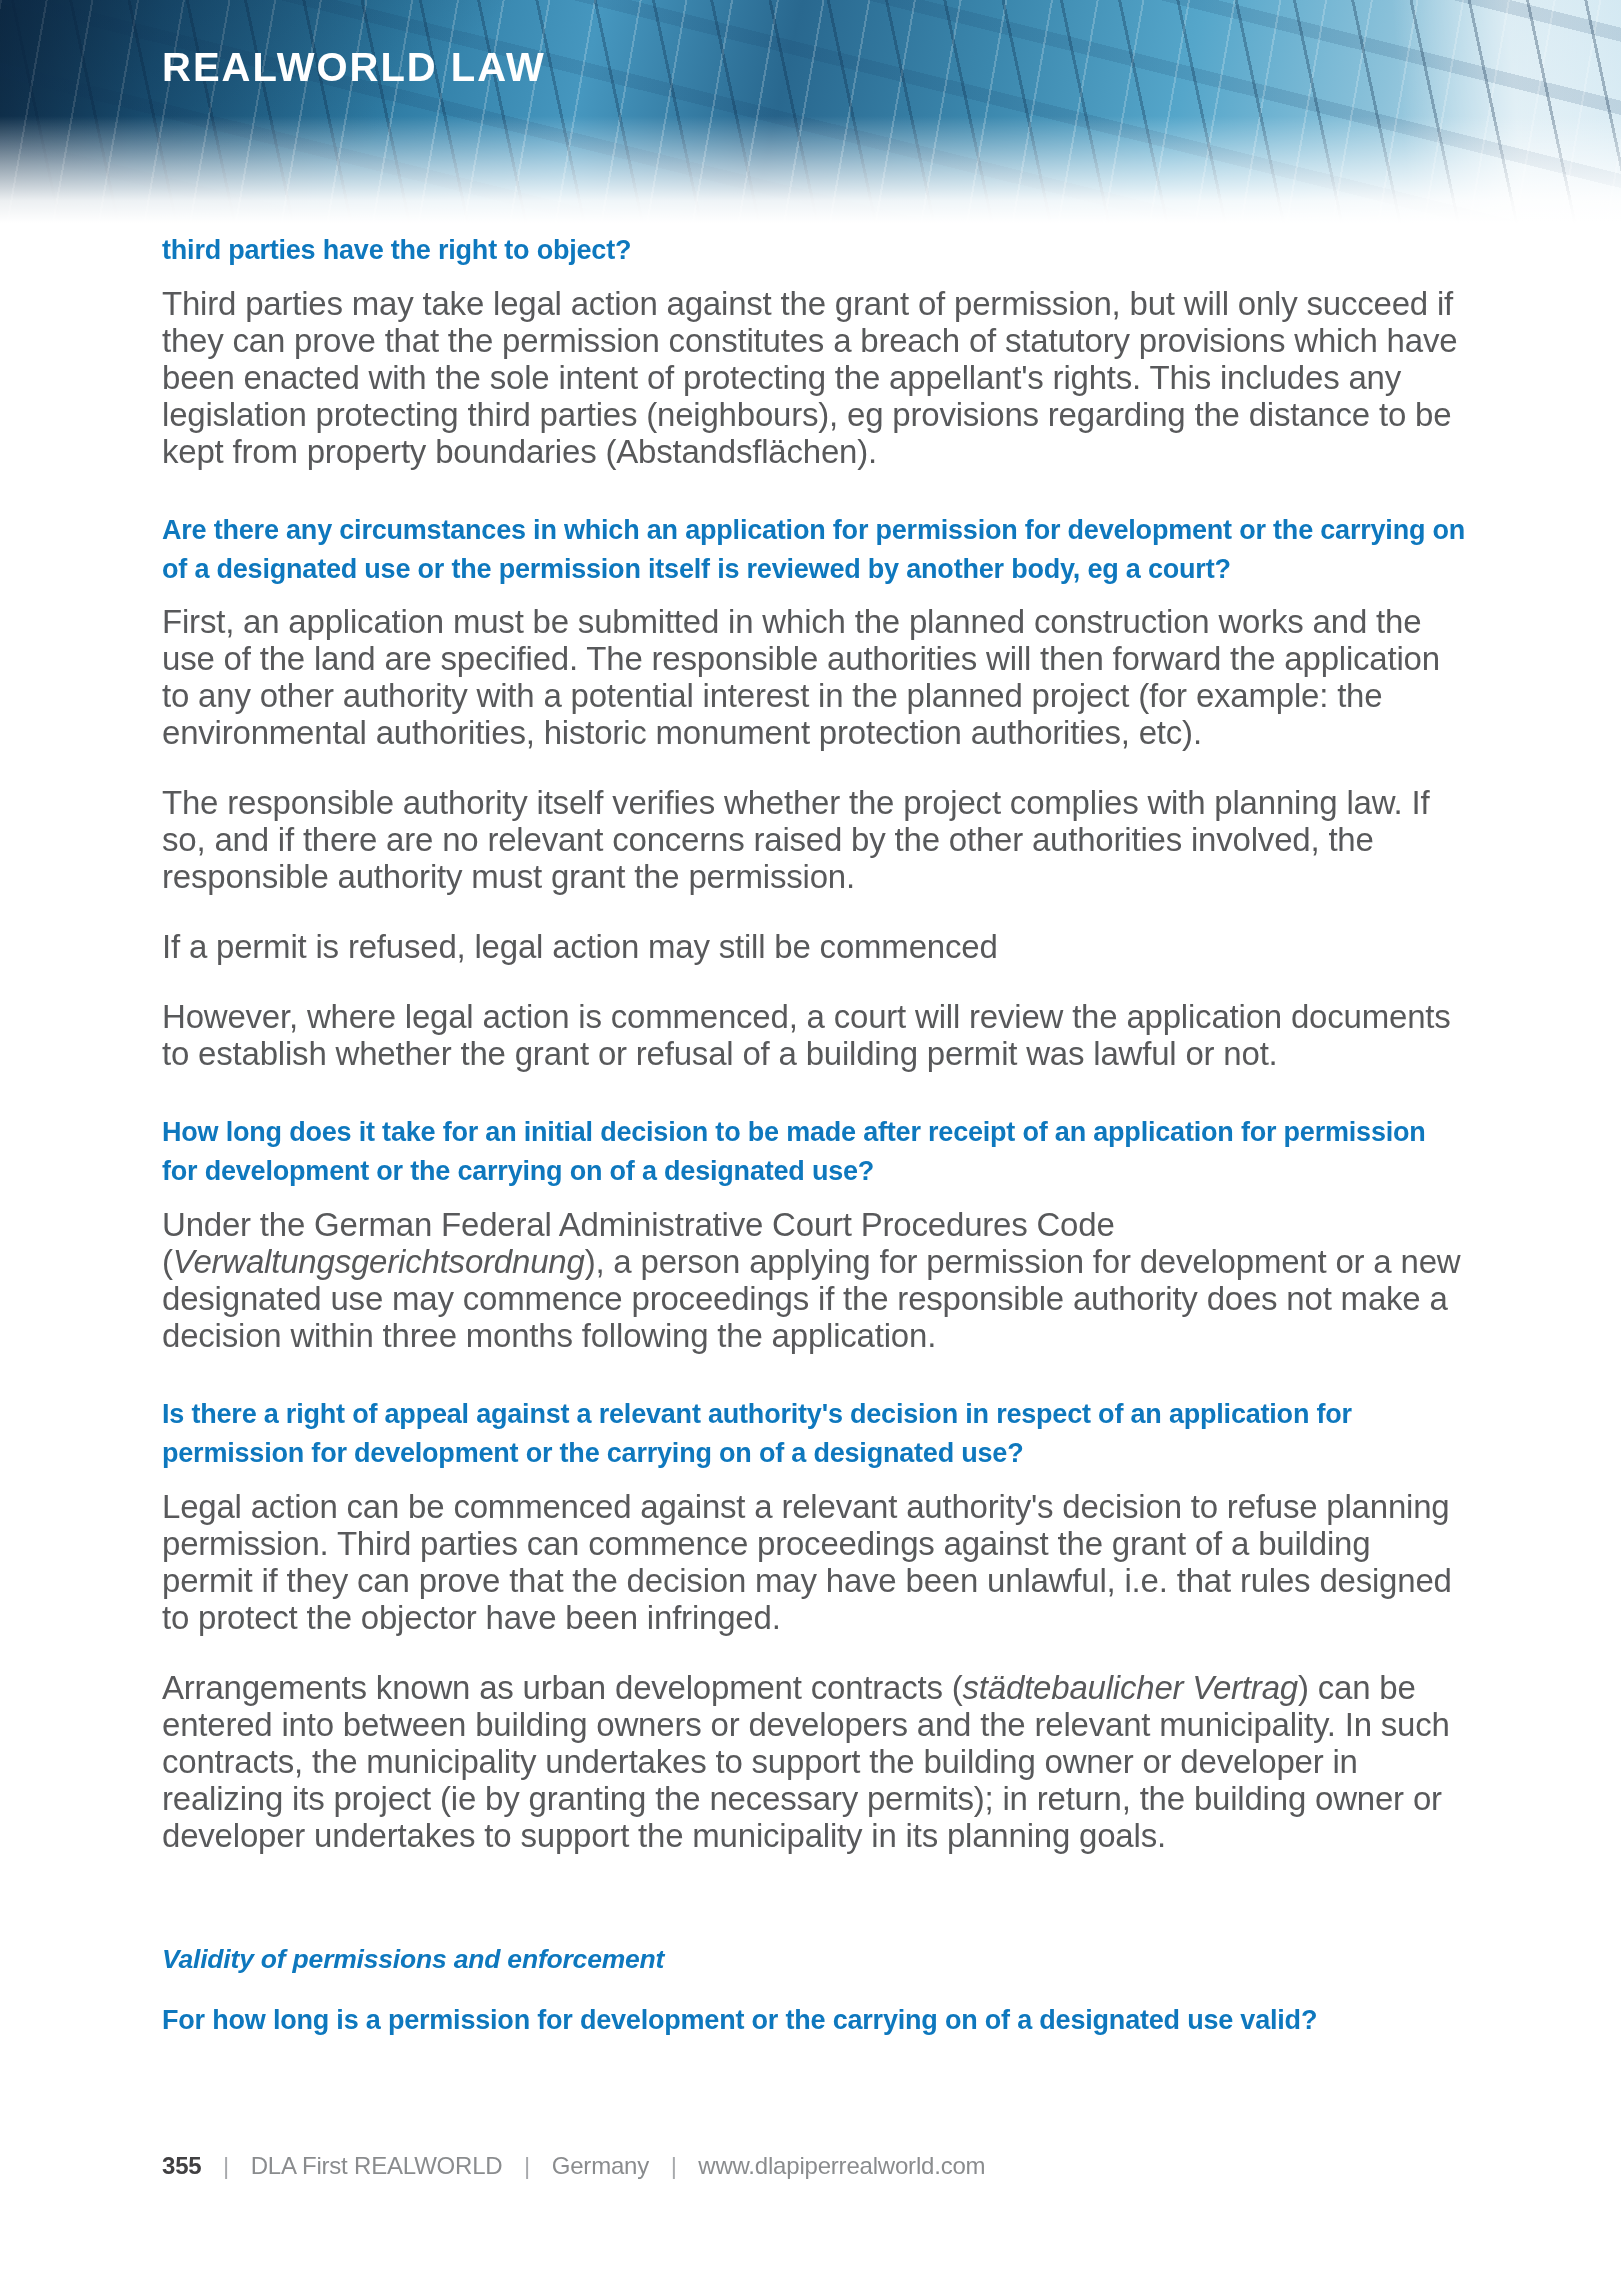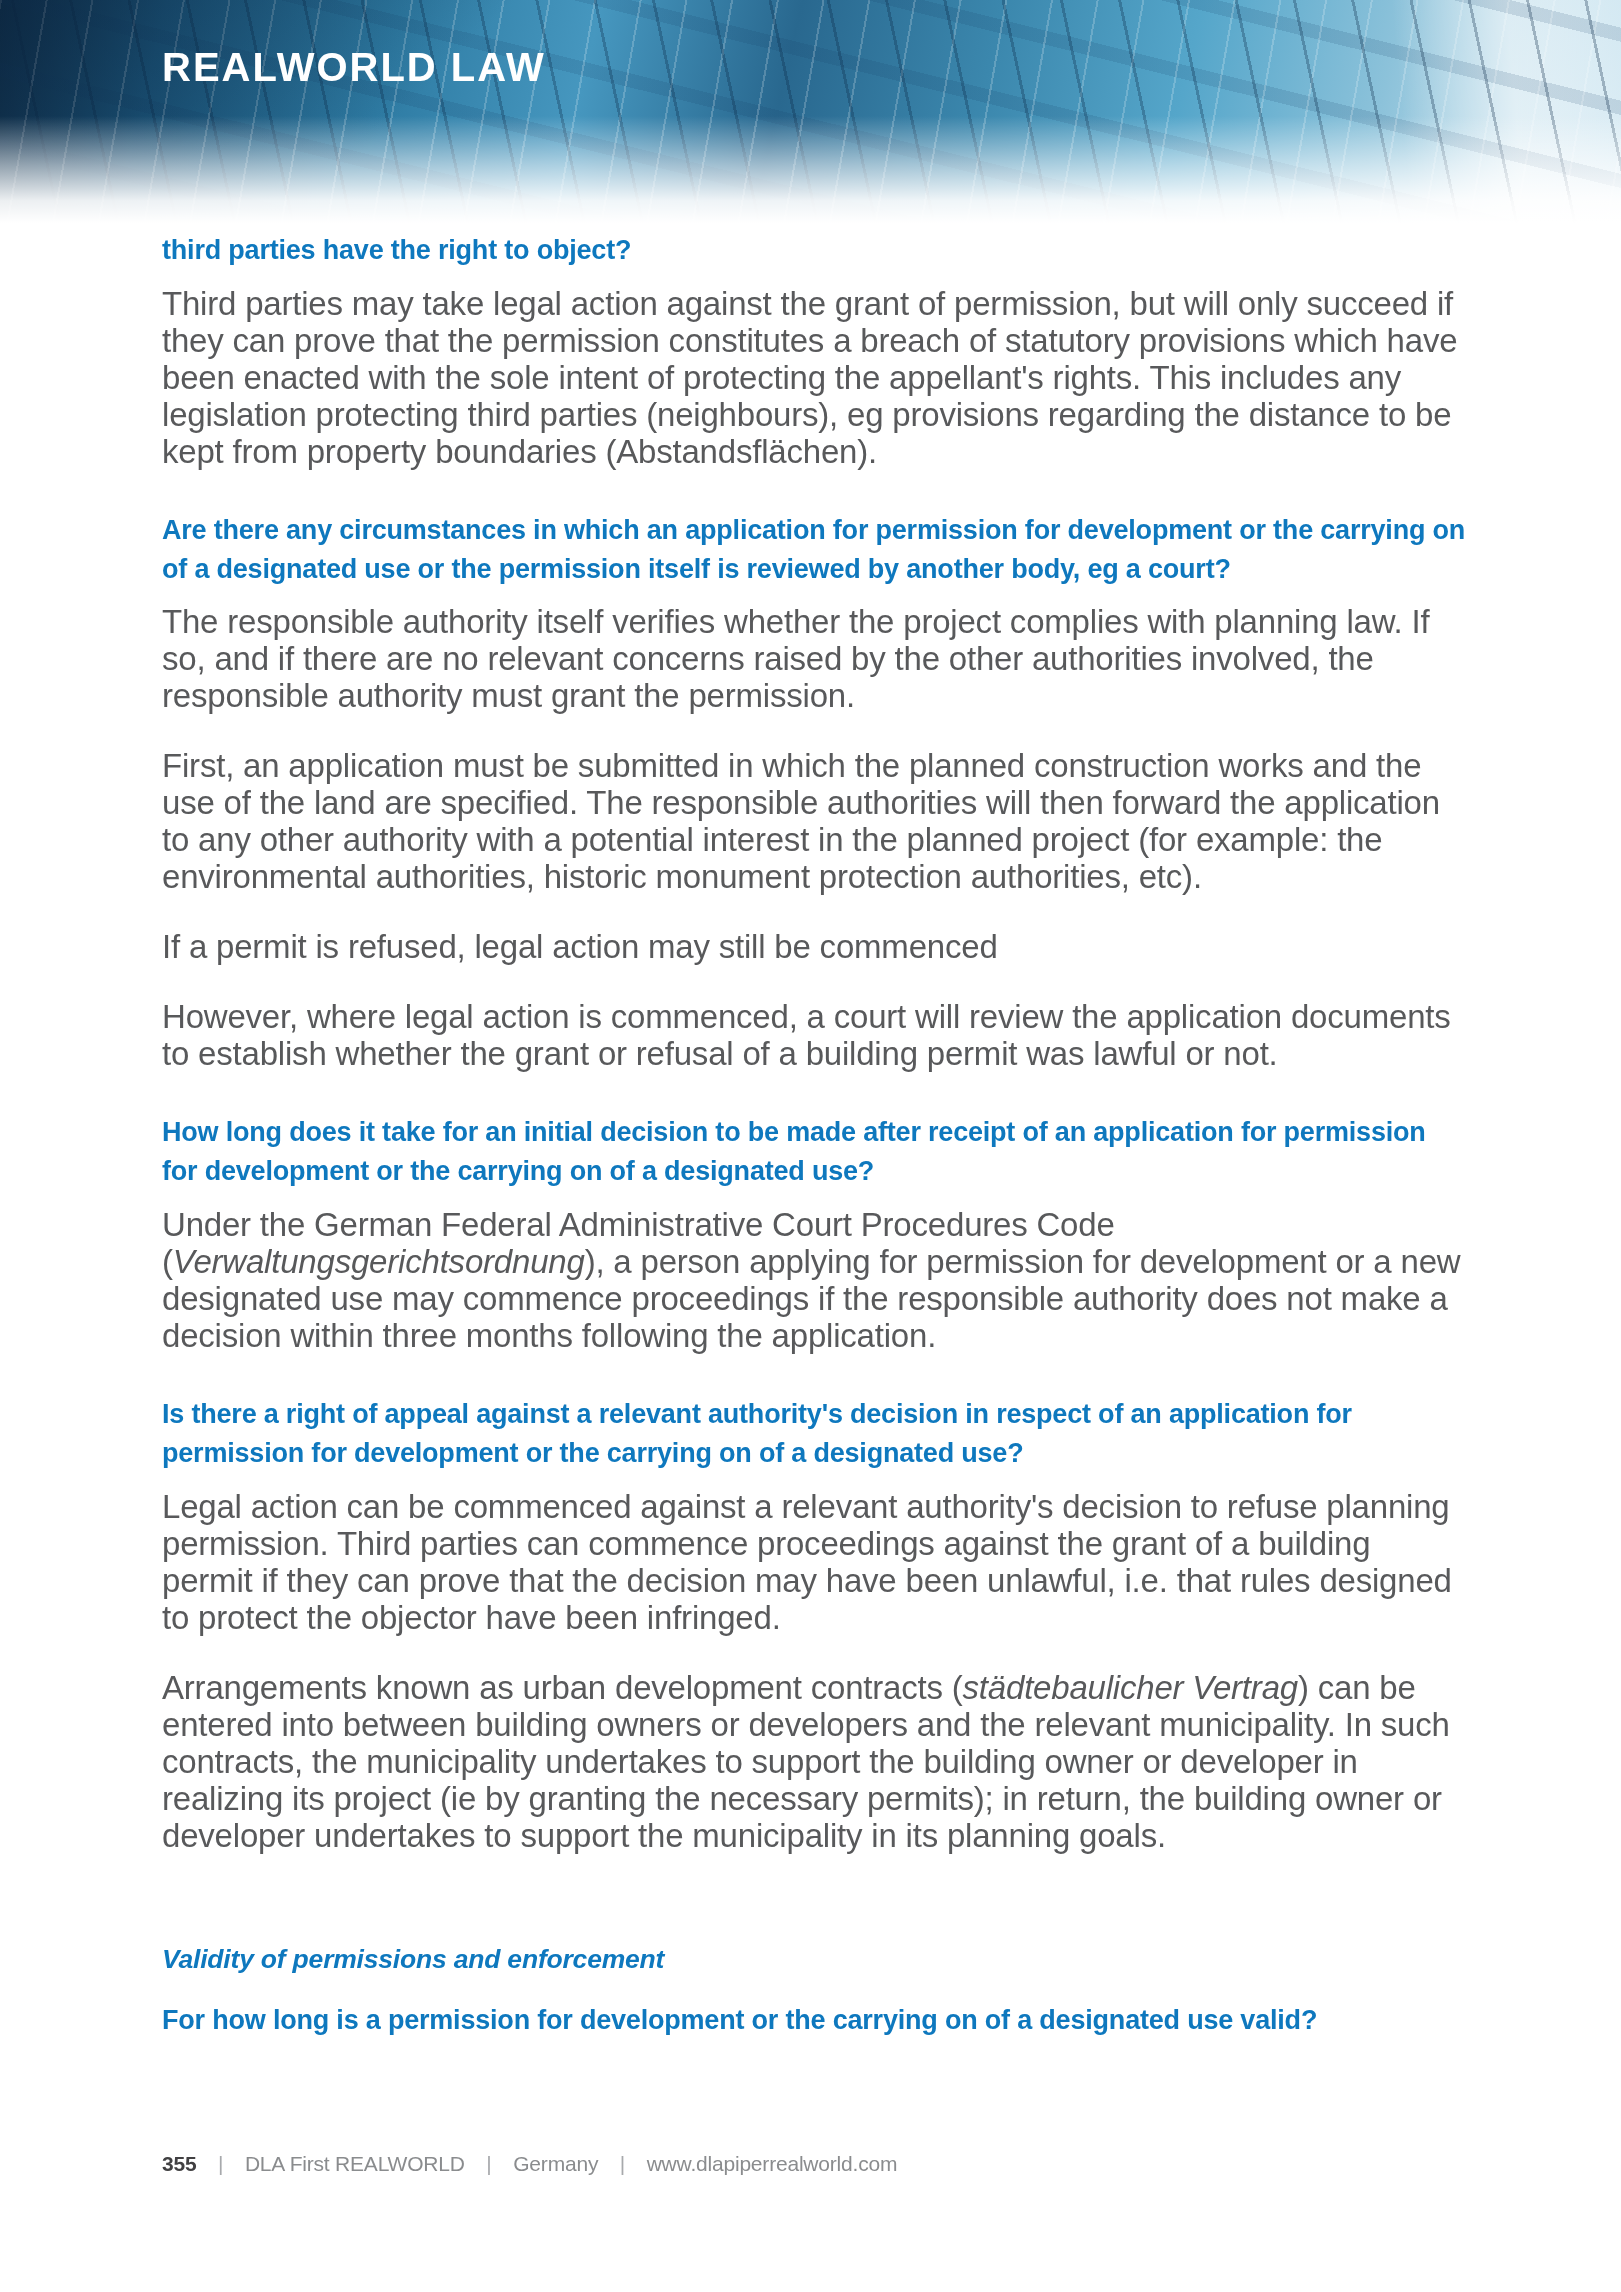--- a/index.html
+++ b/index.html
@@ -79,21 +79,21 @@
   .section-subheading + .question-heading { margin-top: 23.5px; }
   .it { font-style: italic; }
 
   
   .footer {
     position: absolute;
     left: 162px; top: 2152px;
     display: flex;
     align-items: center;
     gap: 21.6px;
-    font-size: 21px;
+    font-size: 24px;
     color: #8A8C8E;
     letter-spacing: -0.2px;
     white-space: nowrap;
   }
   .footer .pagenum { color: #414042; font-weight: 700; }
   .footer .sep { color: #A7A9AC; font-weight: 300; }
   .footer .url { color: #8A8C8E; text-decoration: none; cursor: pointer; }
 </style>
 </head>
 <body>
@@ -101,22 +101,22 @@
 <header class="hero">
   <div class="glass-lines"></div>
   <div class="white-fade"></div>
   <div class="hero-title">REALWORLD LAW</div>
 </header>
 
 <main class="content" id="content-root">
     <h2 class="question-heading"><span>third parties have the right to object?</span></h2>
     <p class="paragraph"><span>Third parties may take legal action against the grant of permission, but will only succeed if they can prove that the permission constitutes a breach of statutory provisions which have been enacted with the sole intent of protecting the appellant's rights. This includes any legislation protecting third parties (neighbours), eg provisions regarding the distance to be kept from property boundaries (Abstandsflächen).</span></p>
     <h2 class="question-heading"><span>Are there any circumstances in which an application for permission for development or the carrying on of a designated use or the permission itself is reviewed by another body, eg a court?</span></h2>
+    <p class="paragraph"><span>First, an application must be submitted in which the planned construction works and the use of the land are specified. The responsible authorities will then forward the application to any other authority with a potential interest in the planned project (for example: the environmental authorities, historic monument protection authorities, etc).</span></p>
     <p class="paragraph"><span>The responsible authority itself verifies whether the project complies with planning law. If so, and if there are no relevant concerns raised by the other authorities involved, the responsible authority must grant the permission.</span></p>
-    <p class="paragraph"><span>First, an application must be submitted in which the planned construction works and the use of the land are specified. The responsible authorities will then forward the application to any other authority with a potential interest in the planned project (for example: the environmental authorities, historic monument protection authorities, etc).</span></p>
     <p class="paragraph"><span>If a permit is refused, legal action may still be commenced</span></p>
     <p class="paragraph"><span>However, where legal action is commenced, a court will review the application documents to establish whether the grant or refusal of a building permit was lawful or not.</span></p>
     <h2 class="question-heading"><span>How long does it take for an initial decision to be made after receipt of an application for permission for development or the carrying on of a designated use?</span></h2>
     <p class="paragraph"><span>Under the German Federal Administrative Court Procedures Code (</span><span class="it">Verwaltungsgerichtsordnung</span><span>), a person applying for permission for development or a new designated use may commence proceedings if the responsible authority does not make a decision within three months following the application.</span></p>
     <h2 class="question-heading"><span>Is there a right of appeal against a relevant authority's decision in respect of an application for permission for development or the carrying on of a designated use?</span></h2>
     <p class="paragraph"><span>Legal action can be commenced against a relevant authority's decision to refuse planning permission. Third parties can commence proceedings against the grant of a building permit if they can prove that the decision may have been unlawful, i.e. that rules designed to protect the objector have been infringed.</span></p>
     <p class="paragraph"><span>Arrangements known as urban development contracts (</span><span class="it">städtebaulicher Vertrag</span><span>) can be entered into between building owners or developers and the relevant municipality. In such contracts, the municipality undertakes to support the building owner or developer in realizing its project (ie by granting the necessary permits); in return, the building owner or developer undertakes to support the municipality in its planning goals.</span></p>
     <h2 class="section-subheading"><span>Validity of permissions and enforcement</span></h2>
     <h2 class="question-heading"><span>For how long is a permission for development or the carrying on of a designated use valid?</span></h2>
   </main>

